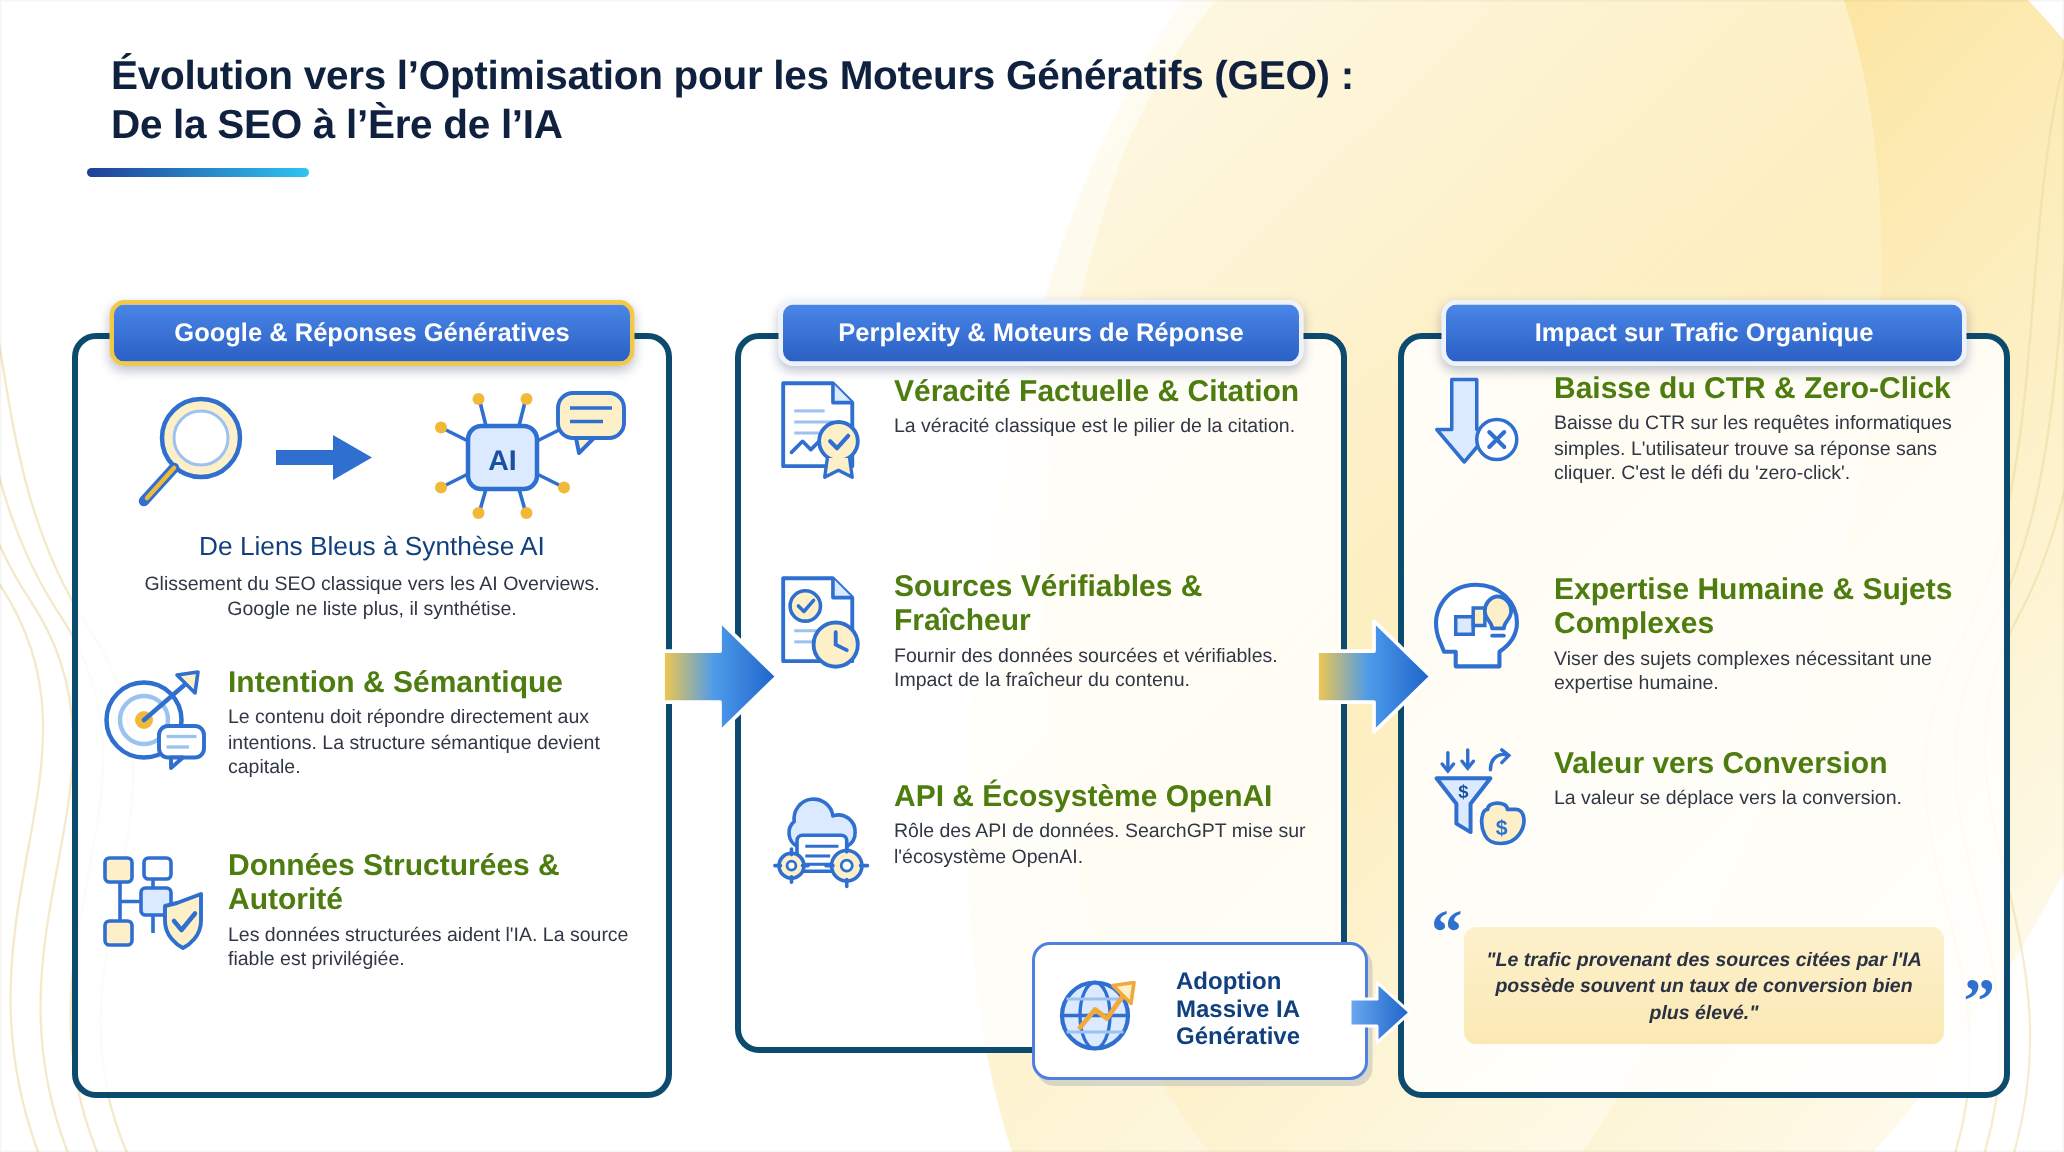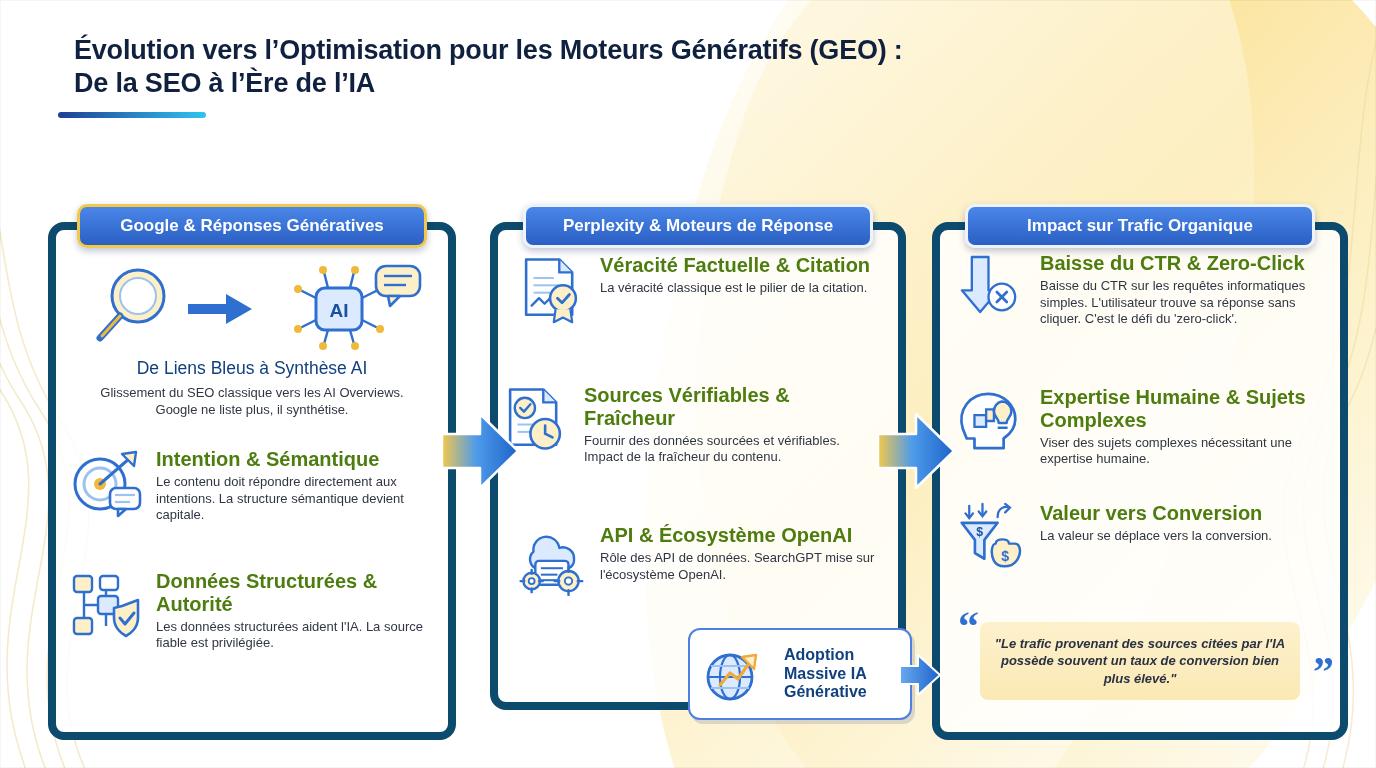--- a/index.html
+++ b/index.html
@@ -39,21 +39,21 @@
     letter-spacing:-0.2px;
     margin-left:16px;
   }
   .title-underline{
     margin-top:12px;width:148px;height:6px;border-radius:4px;
     background:linear-gradient(90deg,#1f3f96 0%,#2fc4f0 100%);
   }
   
   .col{
     position:absolute;top:222px;
-    border:8px solid #0c4a6e;border-radius:16px;
+    border:4px solid #0c4a6e;border-radius:16px;
     background:rgba(255,255,255,0.82);
   }
   .col-1{left:48px;width:392px;height:502px;}
   .col-2{left:490px;width:400px;height:472px;}
   .col-3{left:932px;width:400px;height:502px;}
   .col-head{
     position:absolute;top:-26px;left:50%;transform:translateX(-50%);
     min-width:300px;padding:9px 22px;border-radius:10px;text-align:center;
     color:#ffffff;font-size:17px;font-weight:bold;white-space:nowrap;
     box-shadow:0 3px 7px rgba(20,40,90,0.28);
@@ -73,21 +73,21 @@
   }
   
   .hero{position:absolute;left:20px;top:30px;width:352px;text-align:center;}
   .hero .heroicons{height:92px;}
   .hero h3{margin:6px 0 5px 0;font-size:17.5px;font-weight:normal;color:#11407f;}
   .hero p{margin:0 auto;font-size:13px;color:#303644;line-height:1.32;width:320px;}
   .c1-item-a{position:absolute;left:14px;top:218px;width:366px;}
   .c1-item-b{position:absolute;left:14px;top:340px;width:366px;}
   
   .c2-item-a{position:absolute;left:16px;top:24px;width:372px;}
-  .c2-item-b{position:absolute;left:0;top:154px;width:372px;}
+  .c2-item-b{position:absolute;left:16px;top:154px;width:372px;}
   .c2-item-c{position:absolute;left:16px;top:294px;width:372px;}
   
   .c3-item-a{position:absolute;left:14px;top:22px;width:376px;}
   .c3-item-b{position:absolute;left:14px;top:156px;width:376px;}
   .c3-item-c{position:absolute;left:14px;top:272px;width:376px;}
   
   .quote-box{
     position:absolute;left:40px;top:392px;width:320px;height:78px;
     background:linear-gradient(180deg,#fdf1cd 0%,#fbe9b4 100%);
     border-radius:8px;display:flex;align-items:center;justify-content:center;

